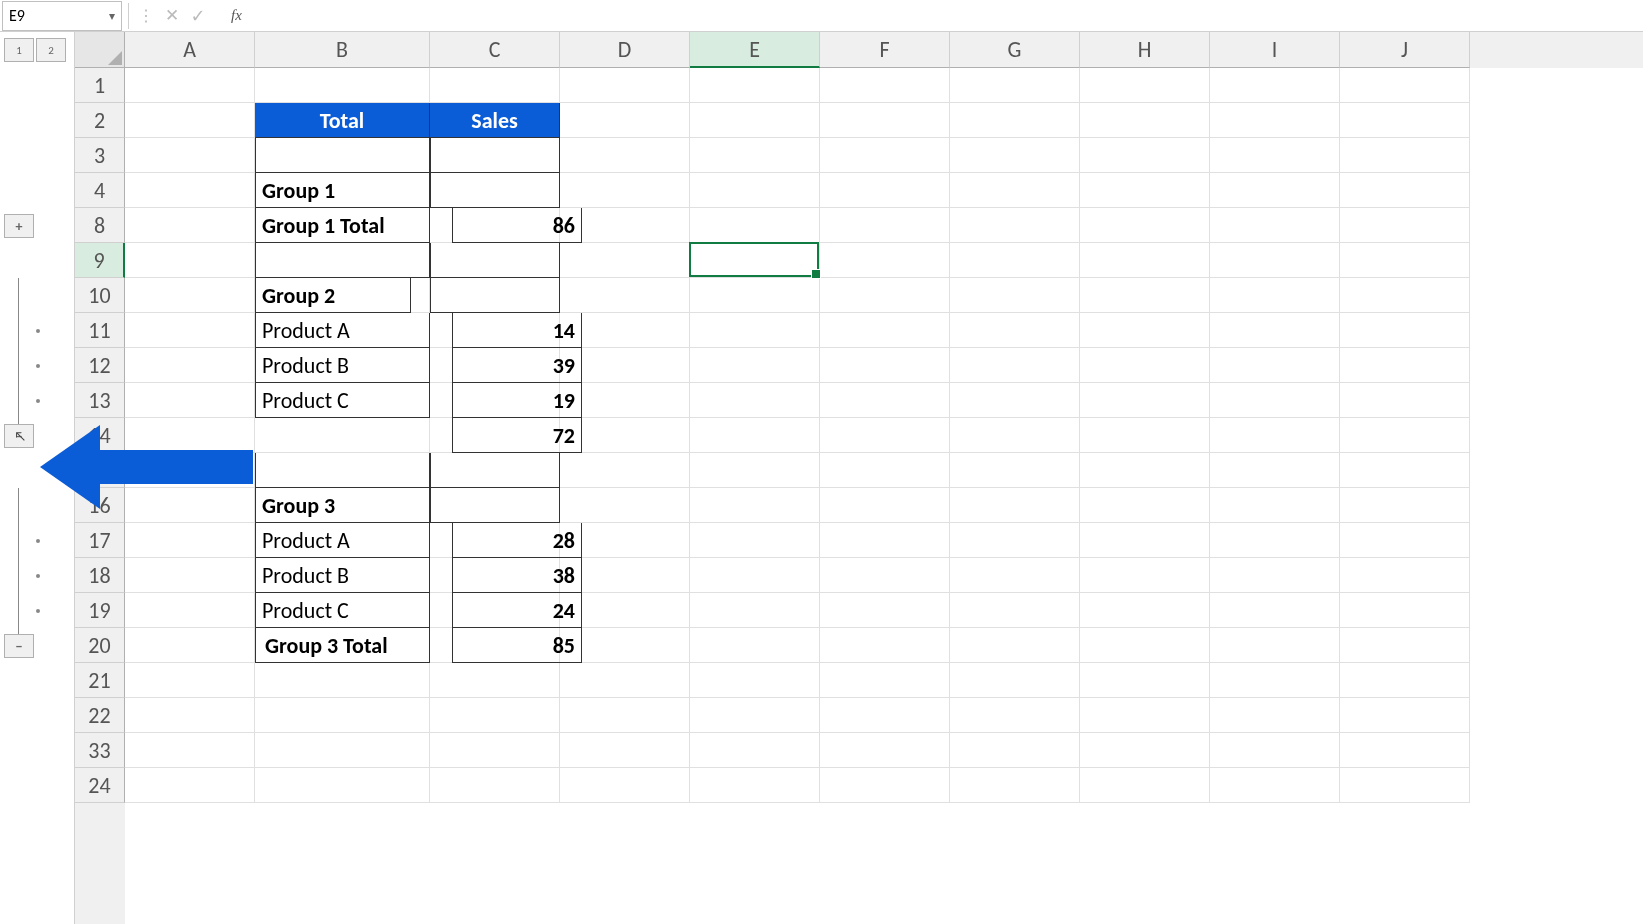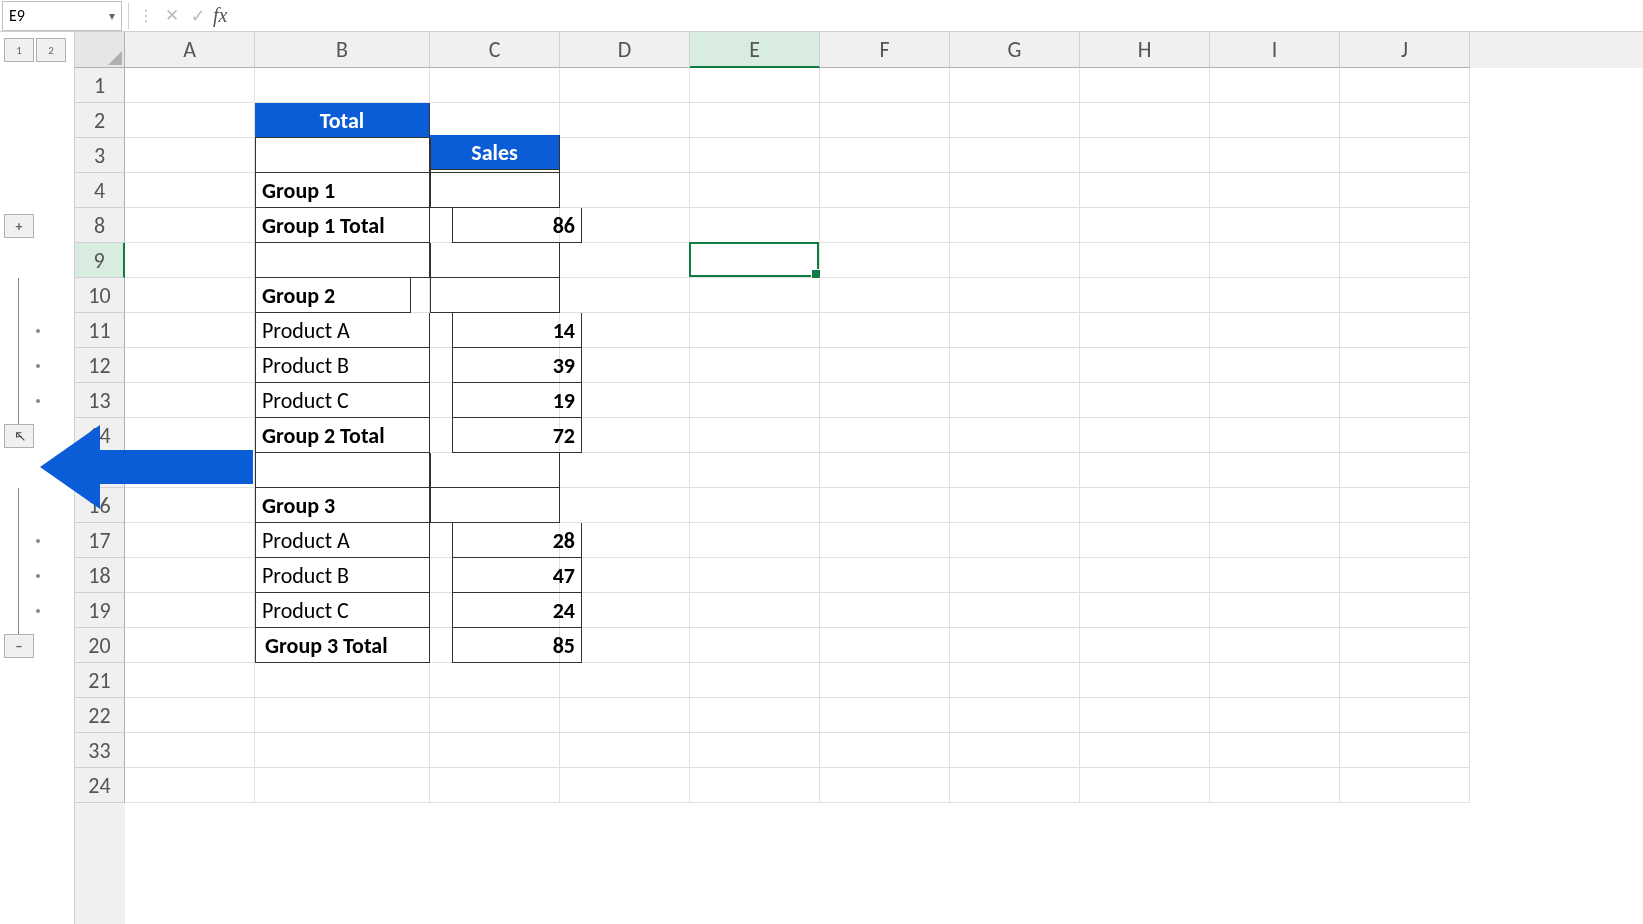--- a/index.html
+++ b/index.html
@@ -32,21 +32,21 @@
     width: 26px;
     height: 26px;
     display: flex;
     align-items: center;
     justify-content: center;
     font-size: 16px;
     color: #bbb;
   }
   .fb-btn.cancel { font-size: 17px; }
   .fb-btn.enter { font-size: 18px; }
-  .fx-label { font-style: italic; font-family: 'Times New Roman', serif; font-size: 20px; color: #555; margin: 0 2px; }
+  .fx-label { font-style: italic; font-family: 'Times New Roman', serif; font-size: 15px; color: #555; margin: 0 20px; }
   .formula-input { flex: 1; height: 30px; border: none; font-size: 16px; padding: 0 6px; }
 
   
   .main {
     position: relative;
     display: flex;
     height: calc(100vh - 32px);
   }
   
   
@@ -522,47 +522,46 @@
         <div class="cell" style="left: 130px; top: 700px; width: 175px; height: 35px;"></div>
         <div class="cell" style="left: 305px; top: 700px; width: 130px; height: 35px;"></div>
         <div class="cell" style="left: 435px; top: 700px; width: 130px; height: 35px;"></div>
         <div class="cell" style="left: 565px; top: 700px; width: 130px; height: 35px;"></div>
         <div class="cell" style="left: 695px; top: 700px; width: 130px; height: 35px;"></div>
         <div class="cell" style="left: 825px; top: 700px; width: 130px; height: 35px;"></div>
         <div class="cell" style="left: 955px; top: 700px; width: 130px; height: 35px;"></div>
         <div class="cell" style="left: 1085px; top: 700px; width: 130px; height: 35px;"></div>
         <div class="cell" style="left: 1215px; top: 700px; width: 130px; height: 35px;"></div>
         <div class="cell hdr" style="left: 130px; top: 35px; width: 175px; height: 35px;">Total</div>
-        <div class="cell hdr" style="left: 305px; top: 35px; width: 130px; height: 35px; margin-top: 32px;">Sales</div>
+        <div class="cell hdr" style="left: 305px; top: 35px; width: 130px; height: 35px;">Sales</div>
         <div class="cell tbl" style="left: 130px; top: 70px; width: 175px; height: 35px;"></div>
         <div class="cell tbl" style="left: 305px; top: 70px; width: 130px; height: 35px;"></div>
         <div class="cell tbl bold" style="left: 130px; top: 105px; width: 175px; height: 35px;">Group 1</div>
         <div class="cell tbl bold" style="left: 305px; top: 105px; width: 130px; height: 35px;"></div>
         <div class="cell tbl bold" style="left: 130px; top: 140px; width: 175px; height: 35px;">Group 1 Total</div>
         <div class="cell tbl num bold" style="left: 305px; top: 140px; width: 130px; height: 35px;">86</div>
         <div class="cell tbl" style="left: 130px; top: 175px; width: 175px; height: 35px;"></div>
         <div class="cell tbl" style="left: 305px; top: 175px; width: 130px; height: 35px;"></div>
         <div class="cell tbl bold" style="left: 130px; top: 210px; width: 156px; height: 35px;">Group 2</div>
         <div class="cell tbl bold" style="left: 305px; top: 210px; width: 130px; height: 35px;"></div>
         <div class="cell tbl" style="left: 130px; top: 245px; width: 175px; height: 35px;">Product A</div>
         <div class="cell tbl num" style="left: 305px; top: 245px; width: 130px; height: 35px;">14</div>
         <div class="cell tbl" style="left: 130px; top: 280px; width: 175px; height: 35px;">Product B</div>
         <div class="cell tbl num" style="left: 305px; top: 280px; width: 130px; height: 35px;">39</div>
         <div class="cell tbl" style="left: 130px; top: 315px; width: 175px; height: 35px;">Product C</div>
         <div class="cell tbl num" style="left: 305px; top: 315px; width: 130px; height: 35px;">19</div>
-        <div class="cell tbl bold" style="left: 130px; top: 350px; width: 175px; height: 35px;">Group 2 Total</div>
         <div class="cell tbl num bold" style="left: 305px; top: 350px; width: 130px; height: 35px;">72</div>
         <div class="cell tbl" style="left: 130px; top: 385px; width: 175px; height: 35px;"></div>
         <div class="cell tbl" style="left: 305px; top: 385px; width: 130px; height: 35px;"></div>
         <div class="cell tbl bold" style="left: 130px; top: 420px; width: 175px; height: 35px;">Group 3</div>
         <div class="cell tbl bold" style="left: 305px; top: 420px; width: 130px; height: 35px;"></div>
         <div class="cell tbl" style="left: 130px; top: 455px; width: 175px; height: 35px;">Product A</div>
         <div class="cell tbl num" style="left: 305px; top: 455px; width: 130px; height: 35px;">28</div>
         <div class="cell tbl" style="left: 130px; top: 490px; width: 175px; height: 35px;">Product B</div>
-        <div class="cell tbl num" style="left: 305px; top: 490px; width: 130px; height: 35px;">47</div>
+        <div class="cell tbl num" style="left: 305px; top: 490px; width: 130px; height: 35px;">38</div>
         <div class="cell tbl" style="left: 130px; top: 525px; width: 175px; height: 35px;">Product C</div>
         <div class="cell tbl num" style="left: 305px; top: 525px; width: 130px; height: 35px;">24</div>
         <div class="cell tbl bold" style="left: 130px; top: 560px; width: 175px; height: 35px; padding-left: 9px;">Group 3 Total</div>
         <div class="cell tbl num bold" style="left: 305px; top: 560px; width: 130px; height: 35px;">85</div>
         <div class="selection" style="left: 564px; top: 174px; width: 130px; height: 35px;"></div>
       </div>
   </div>
 
   <div class="arrow" style="left: 40px; top: 393px;">
     <div class="arrow-head" style="left: 0px; top: 0px;"></div>

